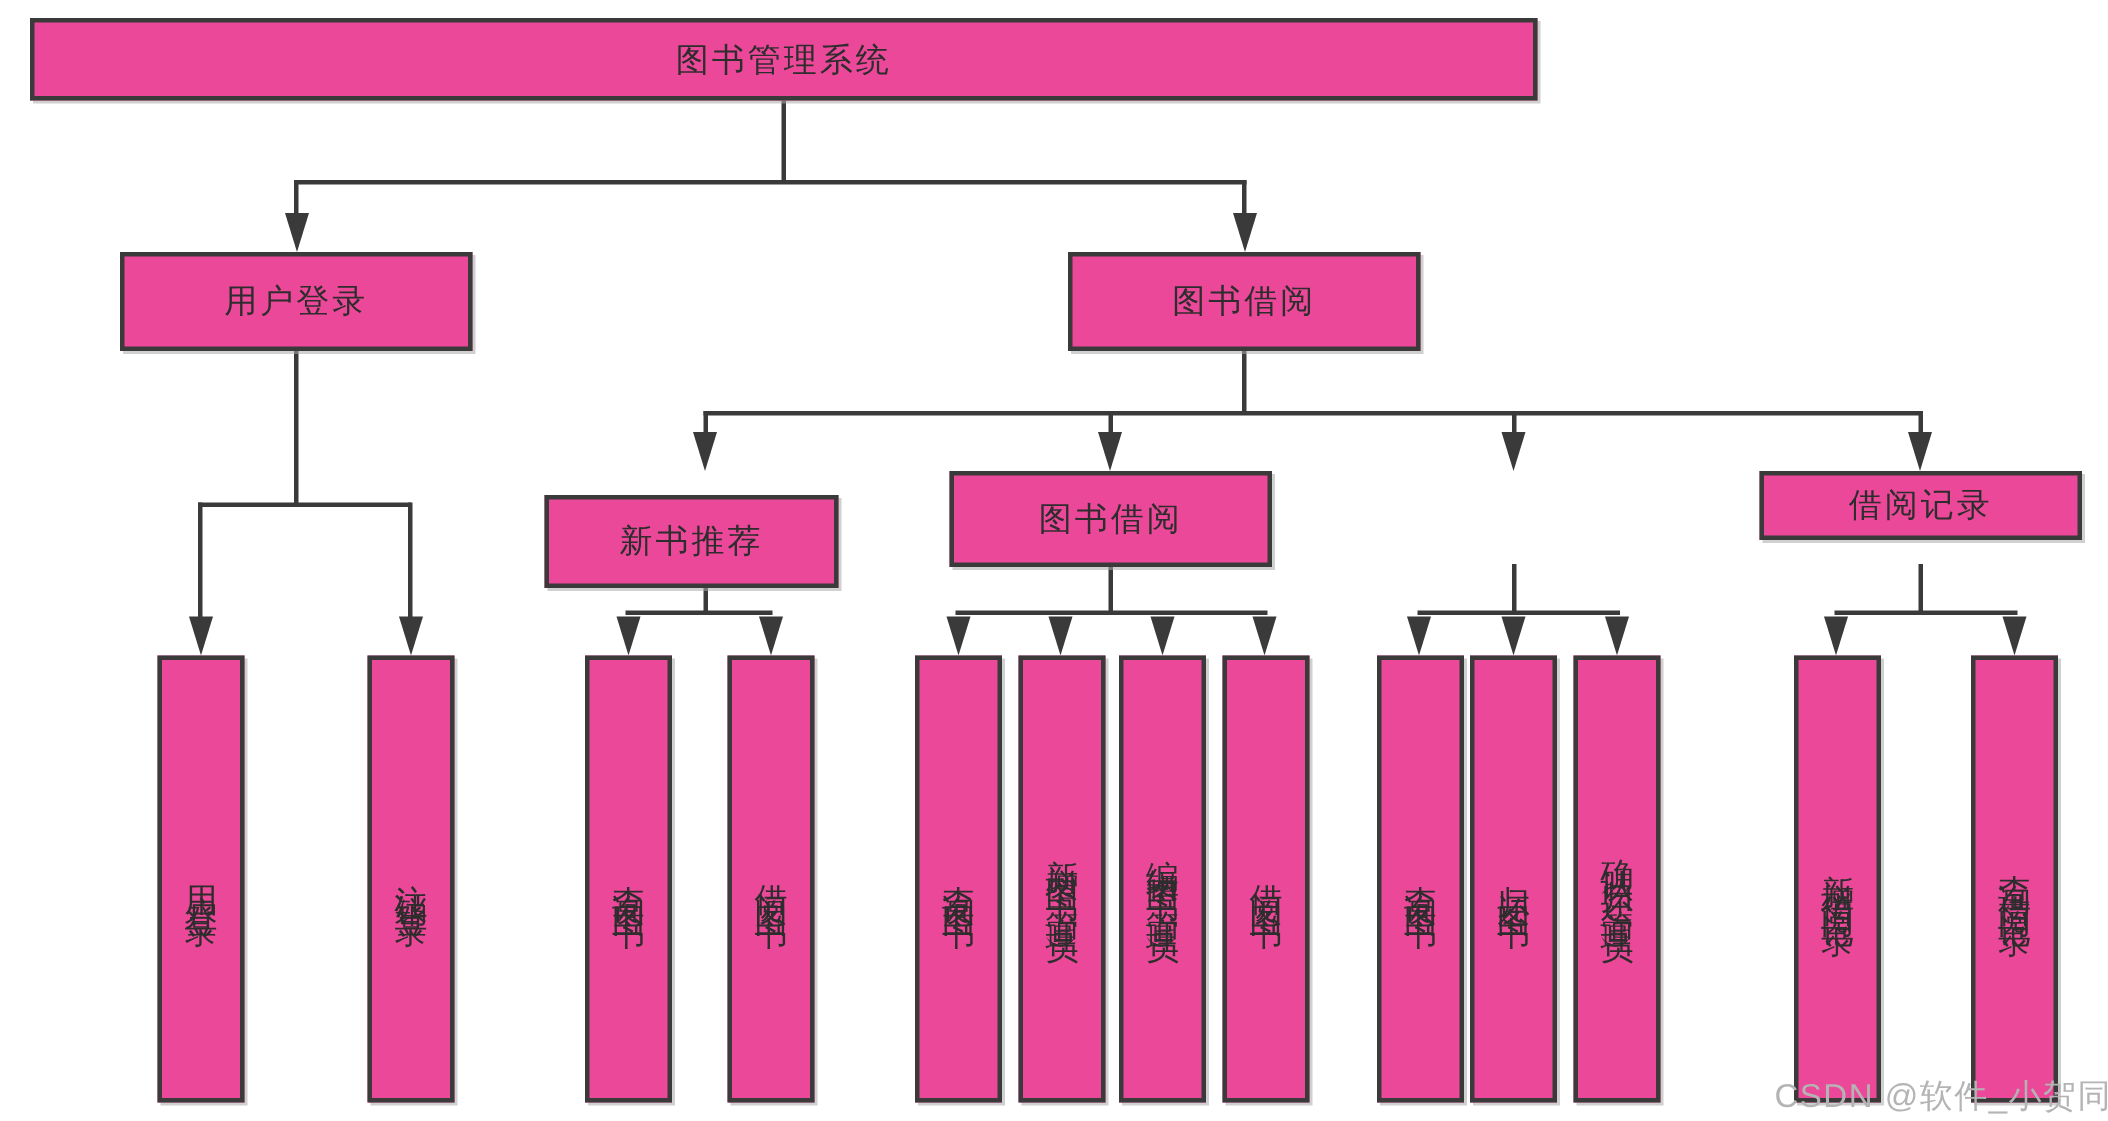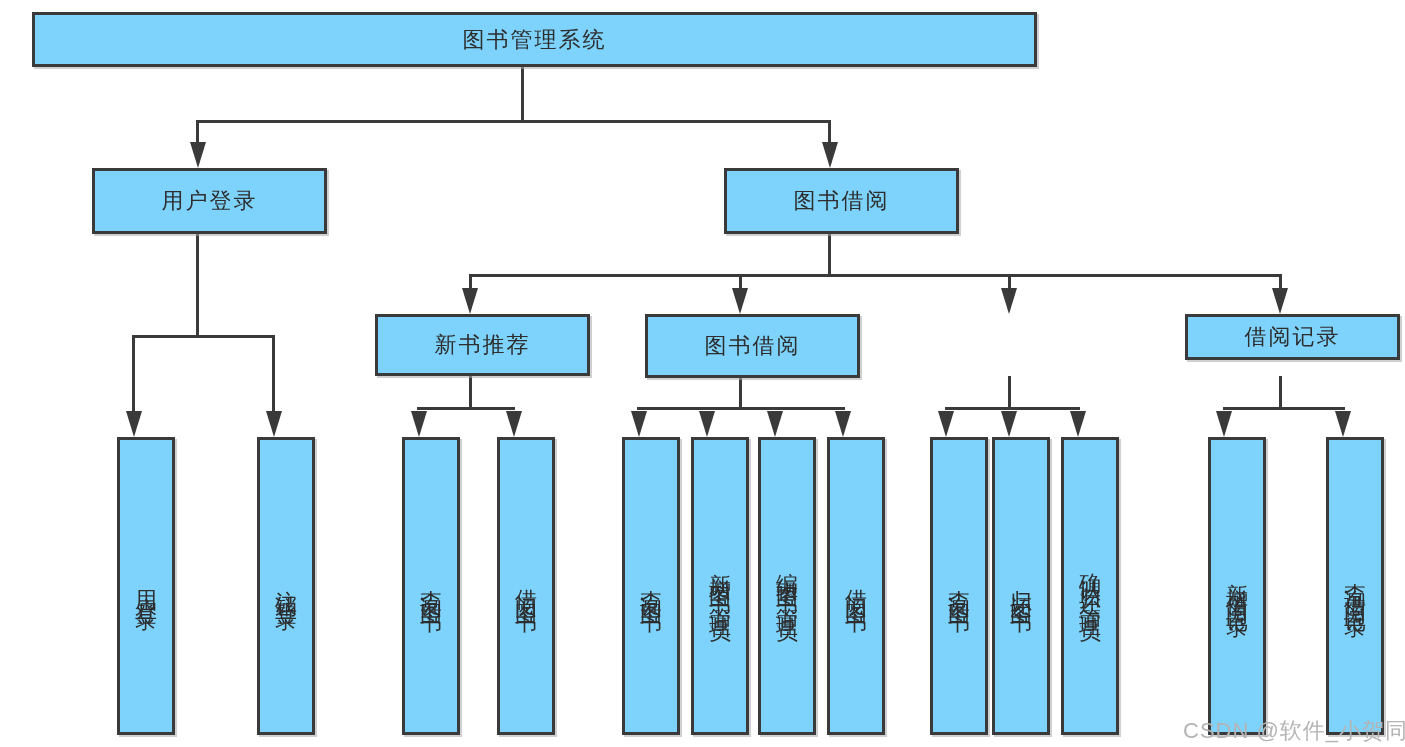--- a/index.html
+++ b/index.html
@@ -8,29 +8,28 @@
     width: 1405px;
     height: 747px;
     background: #ffffff;
     overflow: hidden;
     font-family: "Liberation Sans", "DejaVu Sans", sans-serif;
     color: #2d2d2d;
   }
   .node {
     position: absolute;
     box-sizing: border-box;
-    background: #7dd3fc;
+    background: #ec4899;
     border: 3px solid #3a3a3a;
     box-shadow: 2px 2px 0 rgba(170,170,170,0.55);
     display: flex;
     align-items: center;
     justify-content: center;
     text-align: center;
     z-index: 2;
-    margin-left: 12px;
   }
   .node.h {
     font-size: 22px;
     letter-spacing: 2px;
     white-space: nowrap;
   }
   .node.v {
     top: 437px;
     width: 58px;
     height: 298px;
@@ -89,21 +88,21 @@
   <div class="hl" style="left:469px; top:274px; width:813px"></div>
   <div class="vl" style="left:469px; top:274px; height:17px"></div>
   <div class="vl" style="left:739px; top:274px; height:17px"></div>
   <div class="vl" style="left:1008px; top:274px; height:17px"></div>
   <div class="vl" style="left:1279px; top:274px; height:17px"></div>
   <div class="arrow" style="left:462px; top:288px"></div>
   <div class="arrow" style="left:732px; top:288px"></div>
   <div class="arrow" style="left:1001px; top:288px"></div>
   <div class="arrow" style="left:1272px; top:288px"></div>
 
-  <div class="node h" style="left:363px; top:314px; width:215px; height:62px">新书推荐</div>
+  <div class="node h" style="left:363px; top:330px; width:196px; height:62px">新书推荐</div>
   <div class="node h" style="left:633px; top:314px; width:215px; height:64px">图书借阅</div>
   <div class="node h" style="left:1173px; top:314px; width:215px; height:46px">借阅记录</div>
 
   <div class="vl" style="left:469px; top:376px; height:32px"></div>
   <div class="hl" style="left:417px; top:407px; width:98px"></div>
   <div class="arrow" style="left:411px; top:411px"></div>
   <div class="arrow" style="left:506px; top:411px"></div>
 
   <div class="vl" style="left:739px; top:376px; height:32px"></div>
   <div class="hl" style="left:637px; top:407px; width:208px"></div>

